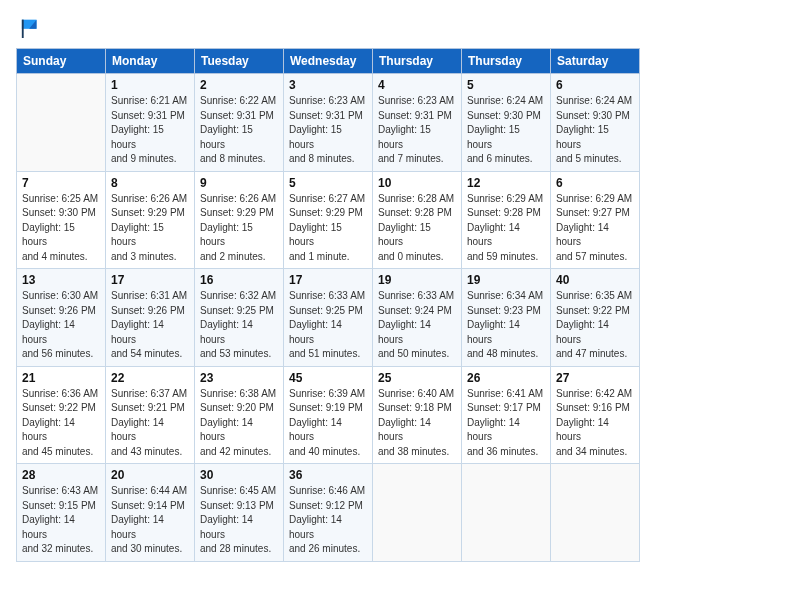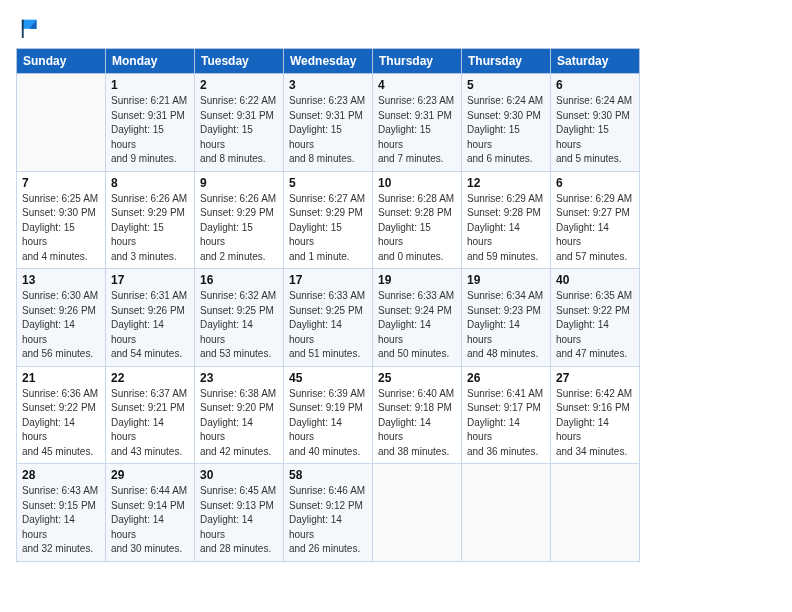--- a/index.html
+++ b/index.html
@@ -251,29 +251,29 @@
             <span class="day-num">27</span>
             <div class="day-info">Sunrise: 6:42 AM<br>Sunset: 9:16 PM<br>Daylight: 14 hours<br>and 34 minutes.</div>
           </td>
         </tr>
         <tr>
           <td>
             <span class="day-num">28</span>
             <div class="day-info">Sunrise: 6:43 AM<br>Sunset: 9:15 PM<br>Daylight: 14 hours<br>and 32 minutes.</div>
           </td>
           <td>
-            <span class="day-num">29</span>
+            <span class="day-num">20</span>
             <div class="day-info">Sunrise: 6:44 AM<br>Sunset: 9:14 PM<br>Daylight: 14 hours<br>and 30 minutes.</div>
           </td>
           <td>
             <span class="day-num">30</span>
             <div class="day-info">Sunrise: 6:45 AM<br>Sunset: 9:13 PM<br>Daylight: 14 hours<br>and 28 minutes.</div>
           </td>
           <td>
-            <span class="day-num">58</span>
+            <span class="day-num">36</span>
             <div class="day-info">Sunrise: 6:46 AM<br>Sunset: 9:12 PM<br>Daylight: 14 hours<br>and 26 minutes.</div>
           </td>
           <td class="empty-cell"></td>
           <td class="empty-cell"></td>
           <td class="empty-cell"></td>
         </tr>
       </tbody>
   </table>
 </div>
 

